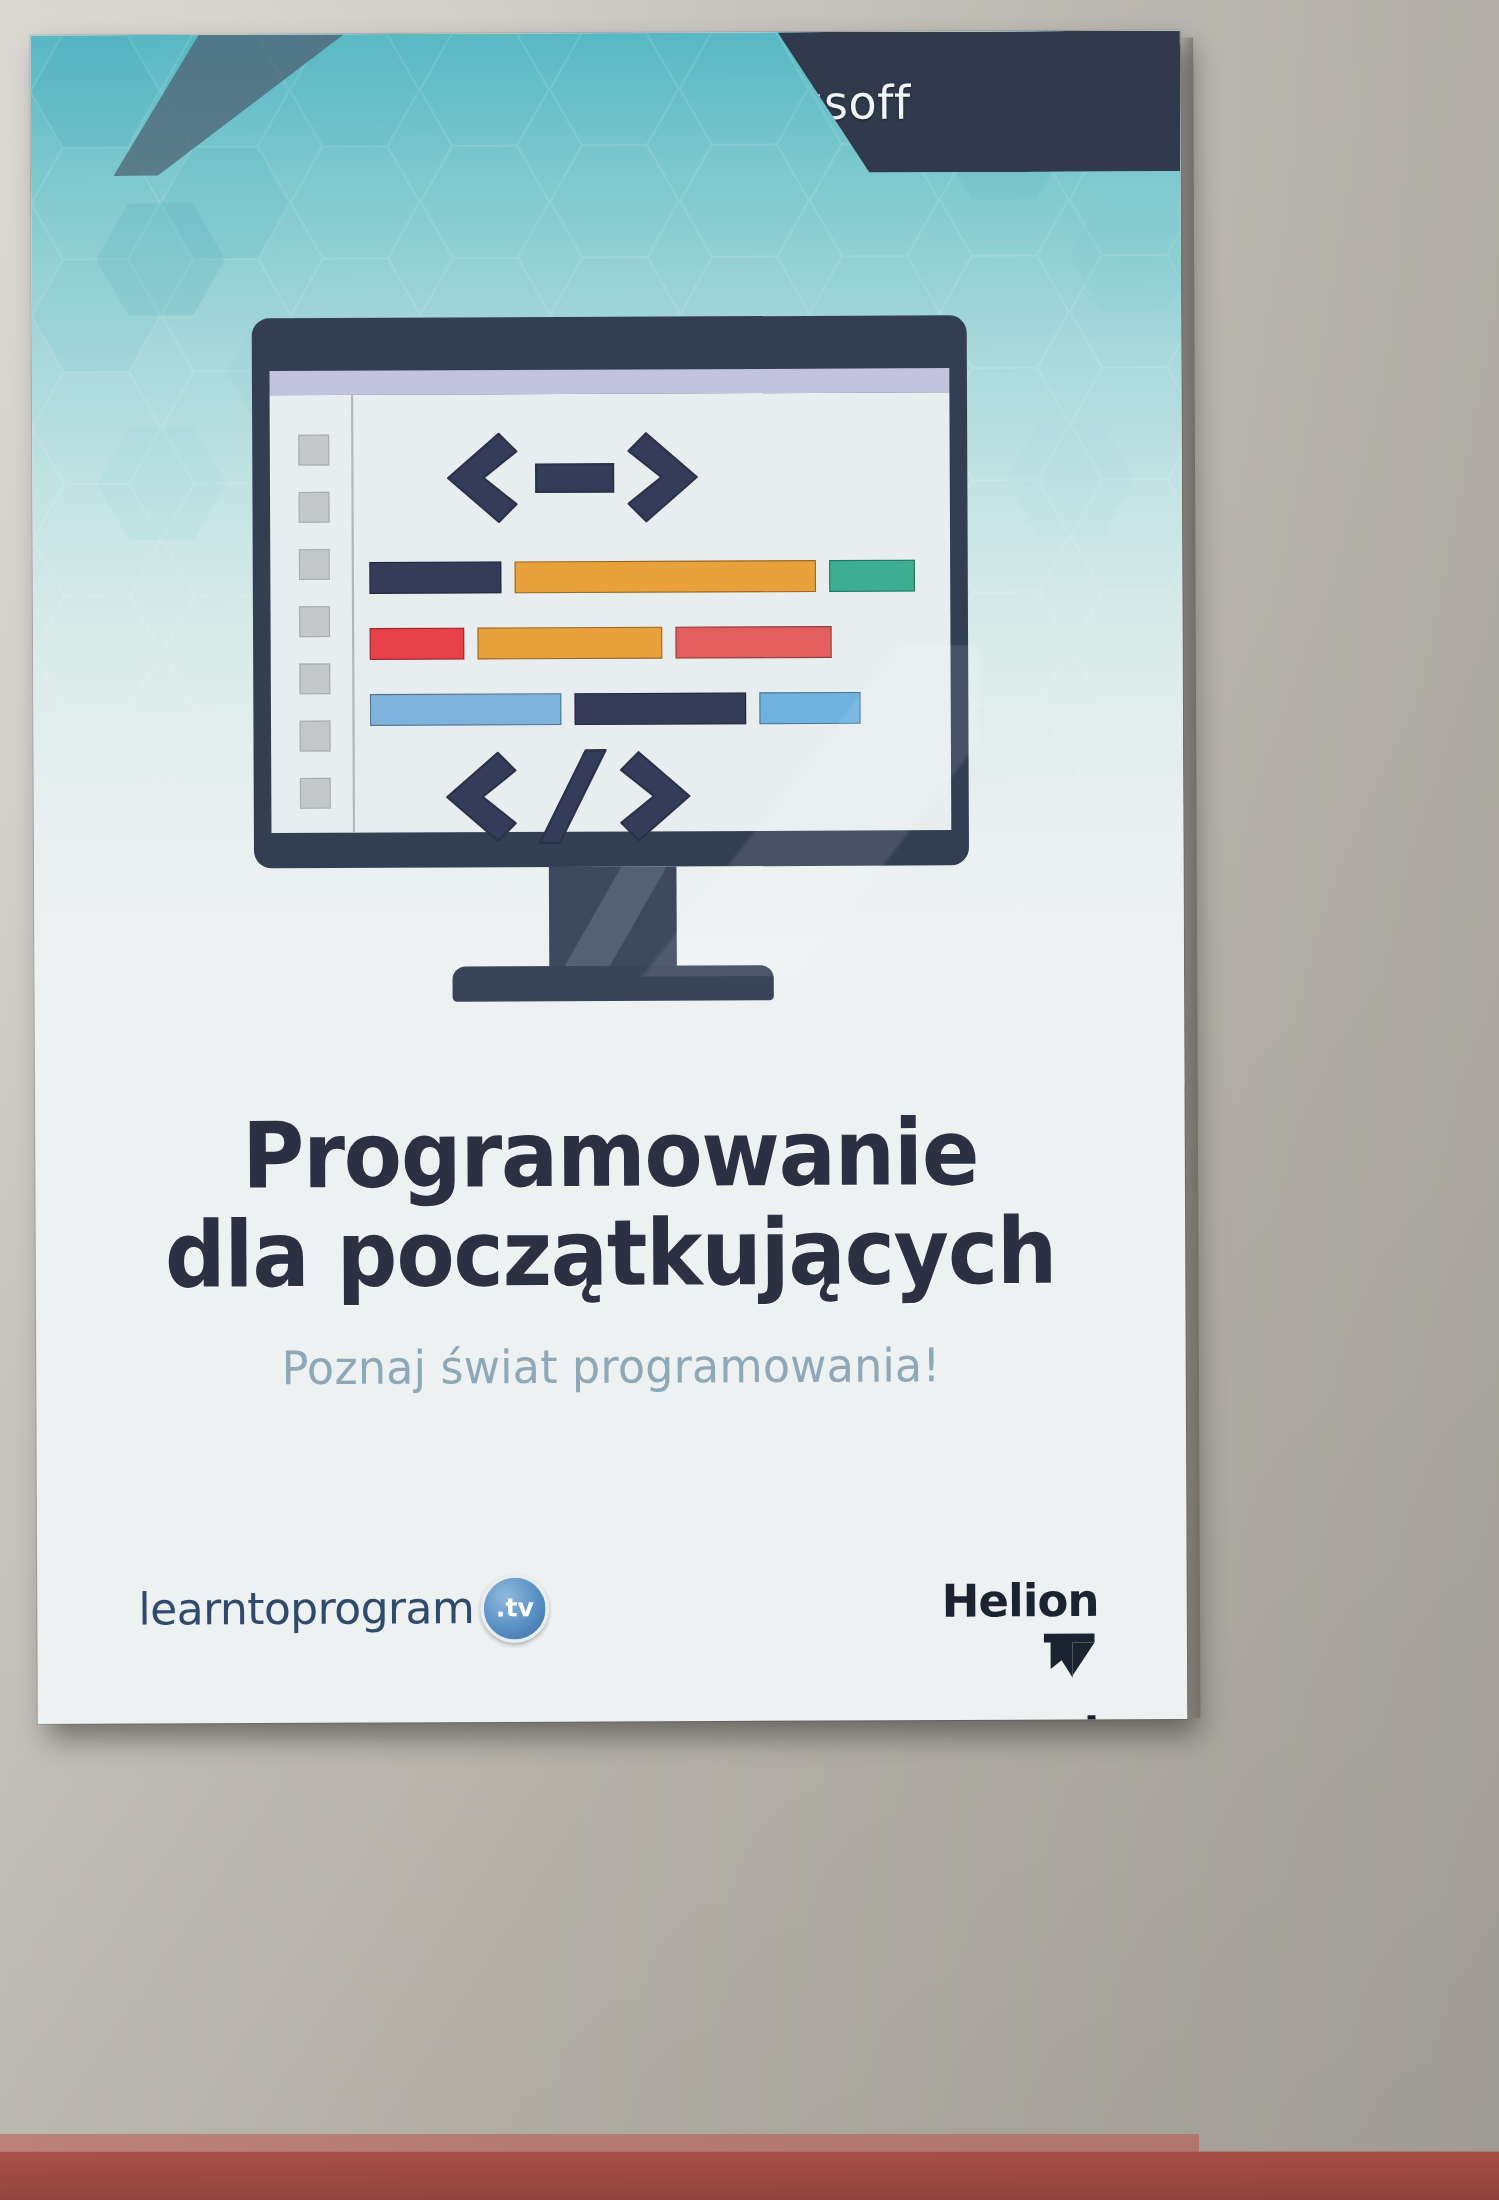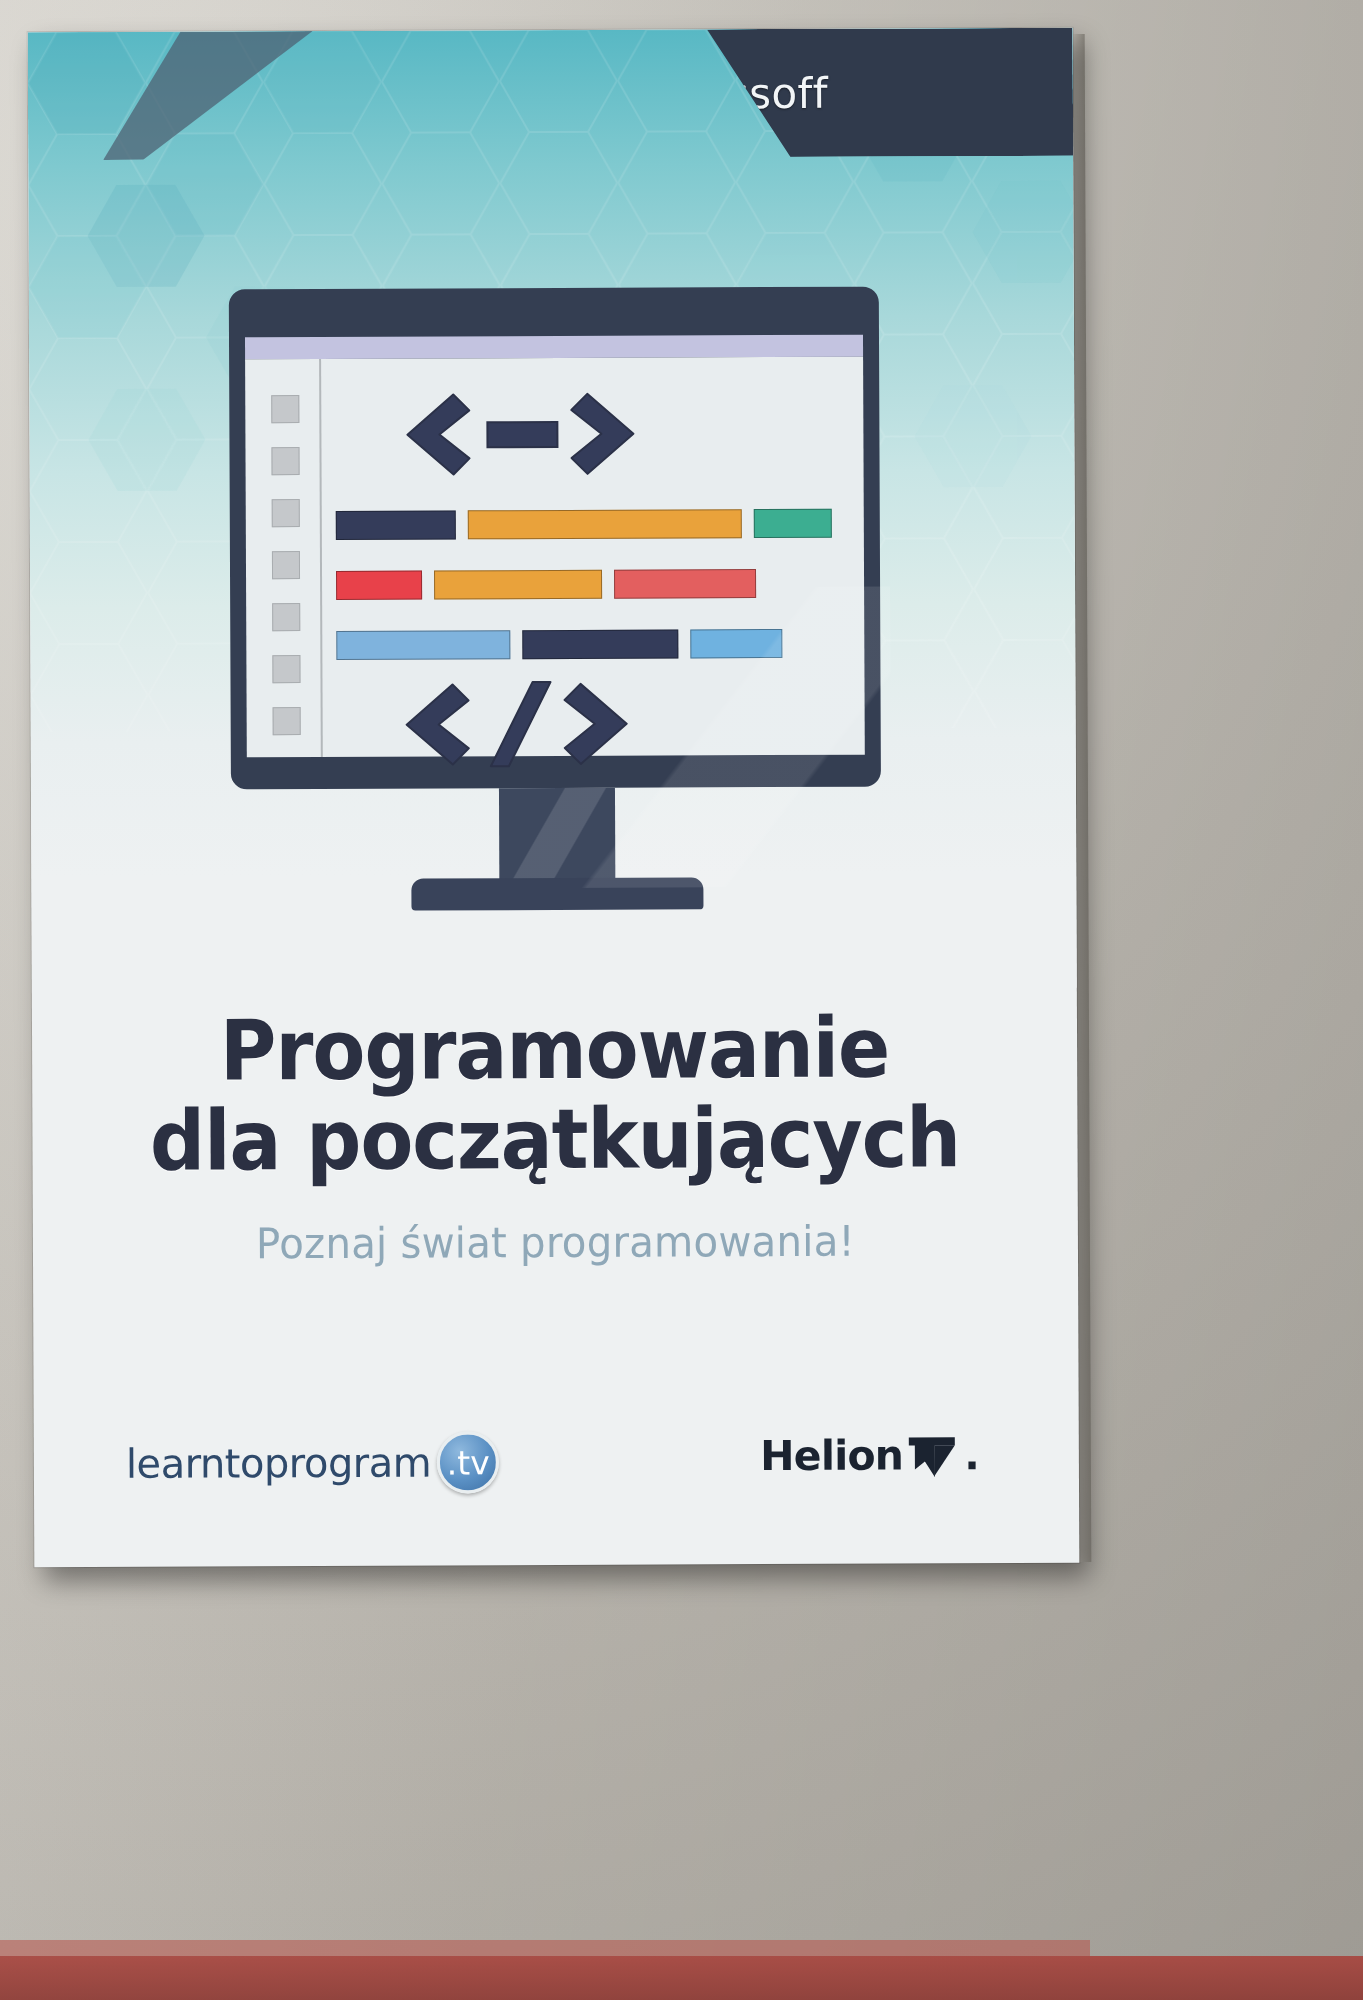--- a/index.html
+++ b/index.html
@@ -150,27 +150,28 @@
     display:flex;align-items:center;
     color:#2f4a6b;font-size:40px;letter-spacing:-.5px;
     font-family:"DejaVu Sans", sans-serif;
   }
   .ltp .badge{
     margin-left:6px;width:56px;height:56px;border-radius:50%;
     background:radial-gradient(circle at 35% 30%, #8fb9de 0%, #5a90c4 55%, #3d6fa4 100%);
     border:3px solid #e9eef0;
     box-shadow:0 2px 4px rgba(0,0,0,.28);
     display:flex;align-items:center;justify-content:center;
-    color:#ffffff;font-size:33px;font-weight:normal;letter-spacing:0;
+    color:#ffffff;font-size:23px;font-weight:bold;letter-spacing:0;
   }
   .helion{
-    position:absolute;right:100px;top:6px;
-    display:flex;align-items:flex-start;
+    position:absolute;right:80px;top:6px;
+    display:flex;align-items:flex-end;
     color:#1b2330;font-size:41px;font-weight:bold;letter-spacing:-.8px;
     font-family:"DejaVu Sans", sans-serif;
+    flex-direction:column;
   }
   .helion .mark{
     position:relative;margin-left:2px;width:54px;height:50px;
   }
   .helion .dot{margin-left:5px;font-size:41px;}
 
   
   #edge{
     position:absolute;left:1076px;top:34px;width:12px;height:1528px;
     background:linear-gradient(90deg,#b9b5ad 0%, #9e9a92 60%, #8b877f 100%);

